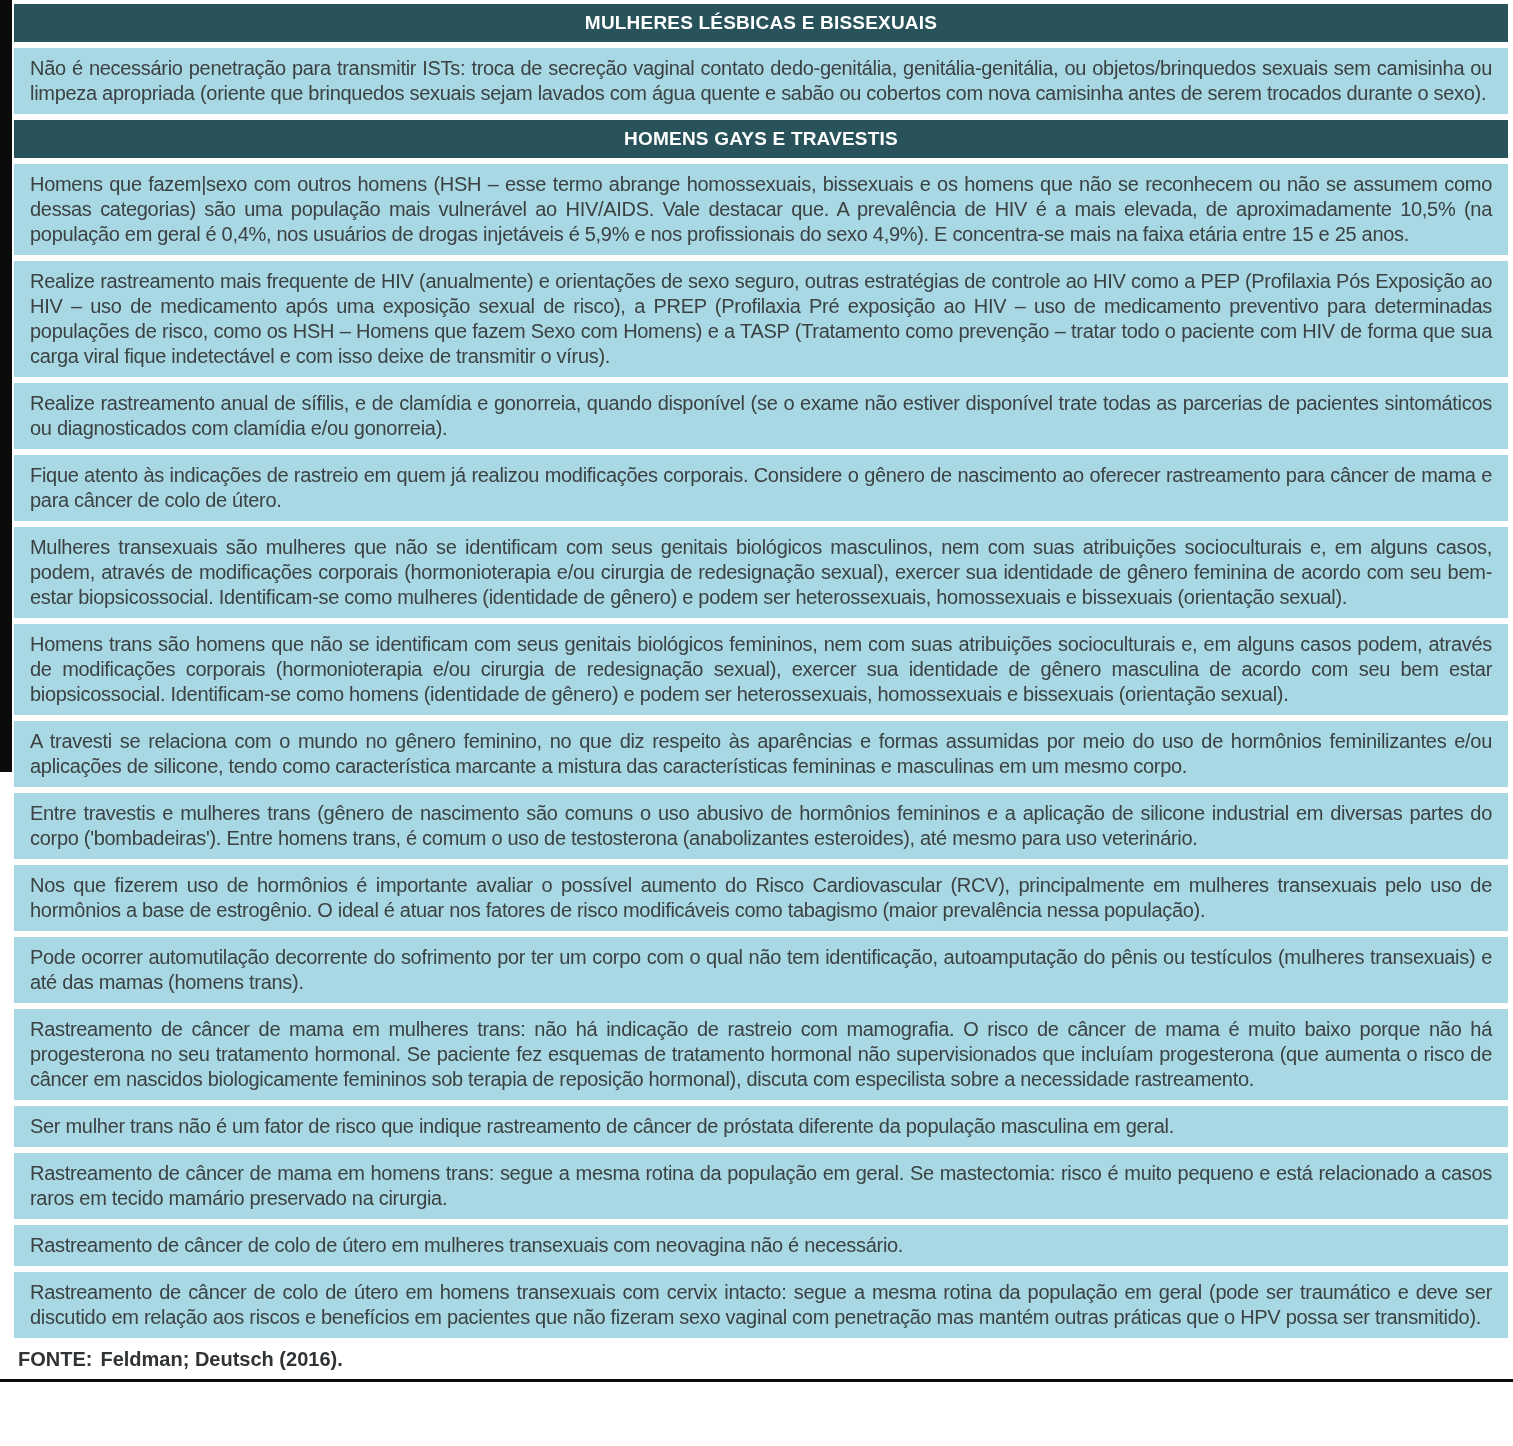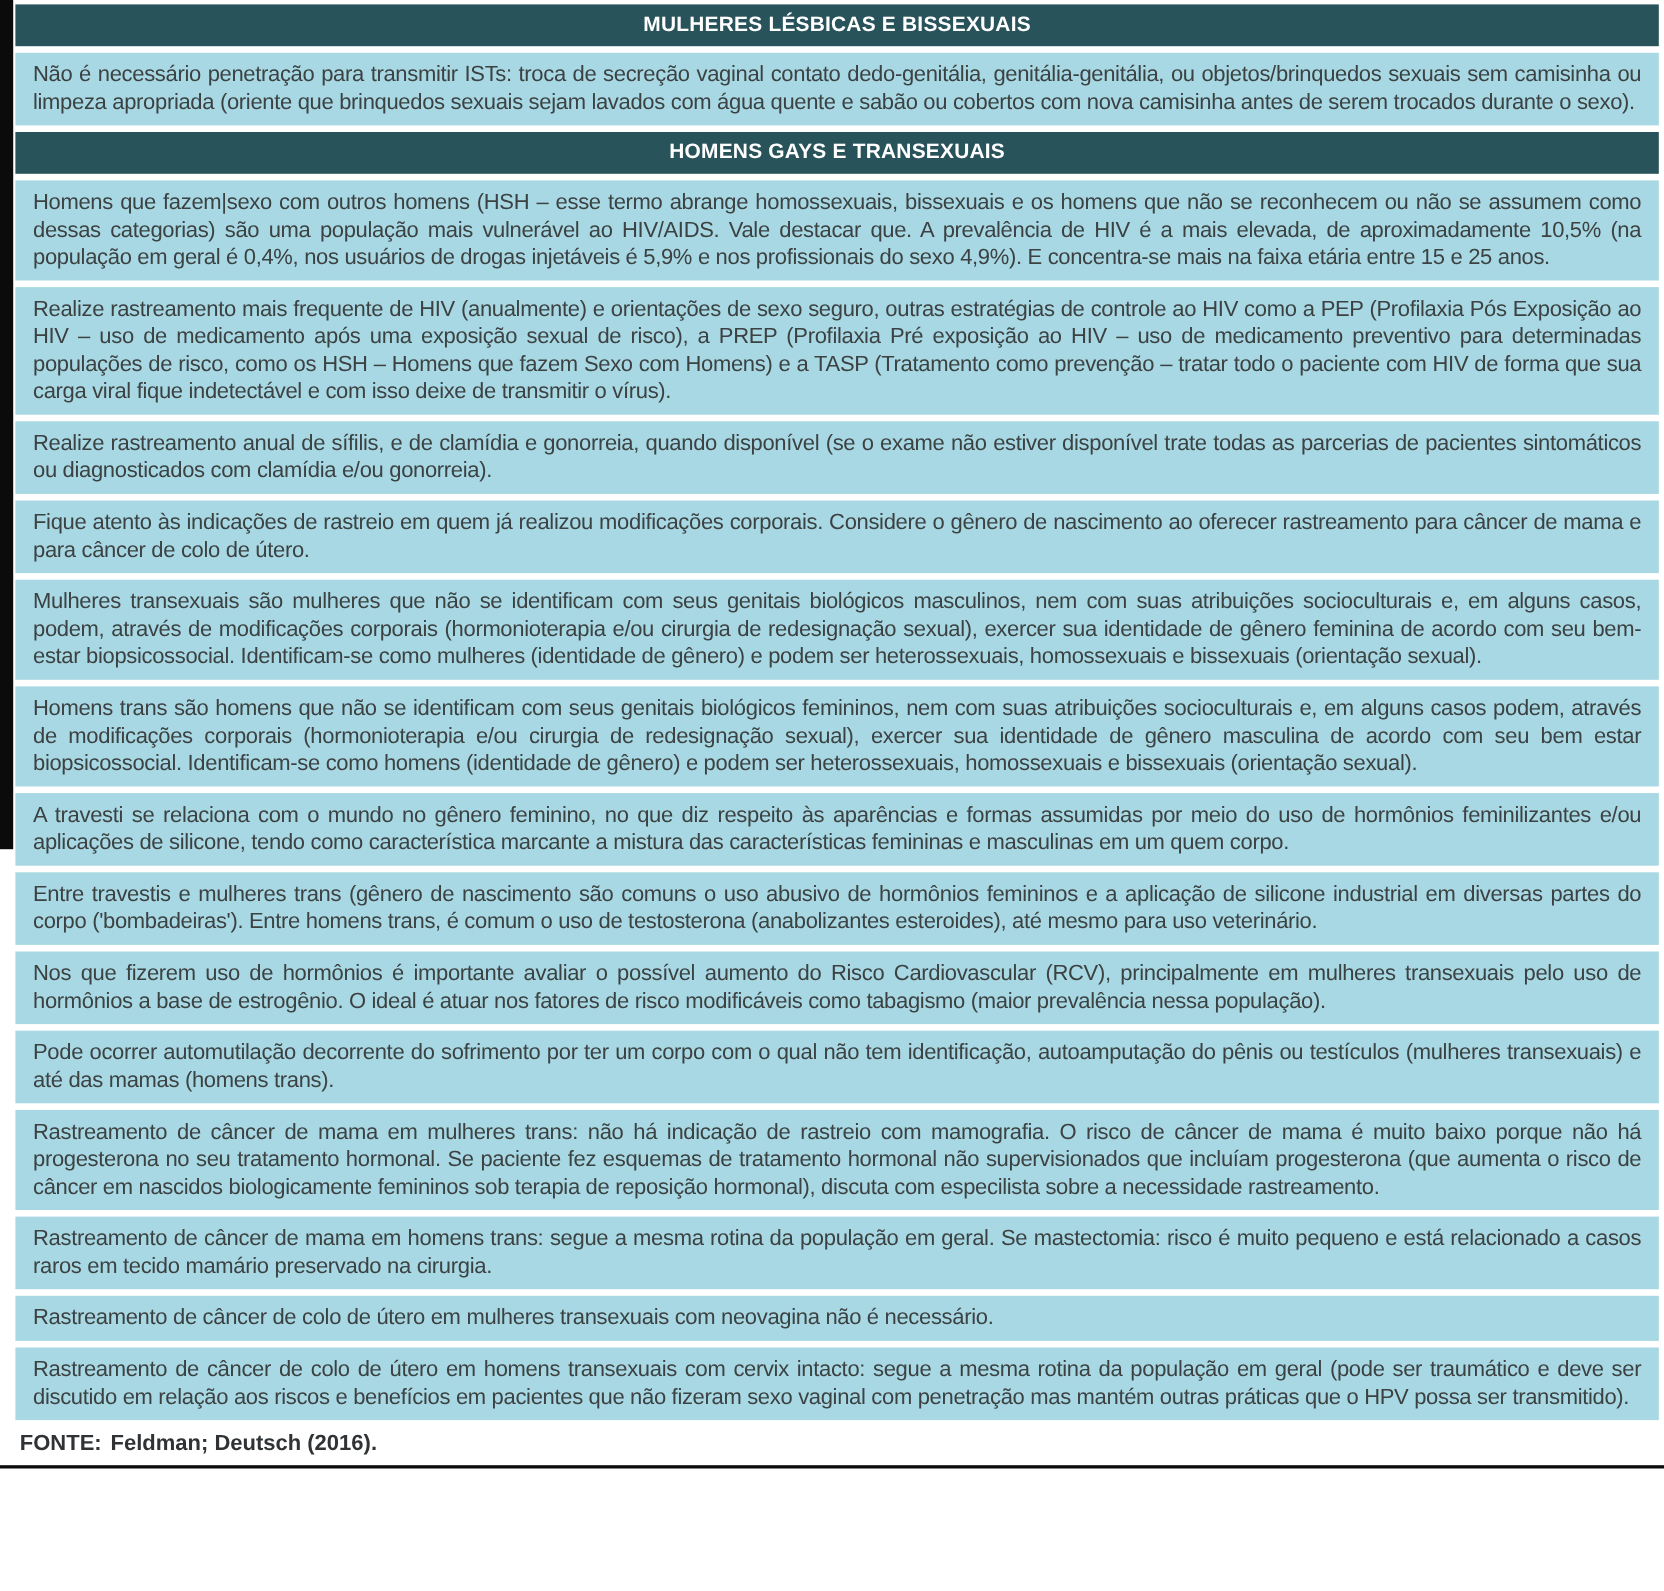--- a/index.html
+++ b/index.html
@@ -74,32 +74,33 @@
 </style>
 </head>
 <body>
 
 <div class="page">
   <div class="left-strip"></div>
 
   <div class="table" id="sections">
       <div class="hdr">MULHERES LÉSBICAS E BISSEXUAIS</div>
       <div class="row">Não é necessário penetração para transmitir ISTs: troca de secreção vaginal contato dedo-genitália, genitália-genitália, ou objetos/brinquedos sexuais sem camisinha ou limpeza apropriada (oriente que brinquedos sexuais sejam lavados com água quente e sabão ou cobertos com nova camisinha antes de serem trocados durante o sexo).</div>
-      <div class="hdr">HOMENS GAYS E TRANSEXUAIS</div>
+      <div class="hdr">HOMENS GAYS E TRAVESTIS</div>
       <div class="row">Homens que fazem|sexo com outros homens (HSH – esse termo abrange homossexuais, bissexuais e os homens que não se reconhecem ou não se assumem como dessas categorias) são uma população mais vulnerável ao HIV/AIDS. Vale destacar que. A prevalência de HIV é a mais elevada, de aproximadamente 10,5% (na população em geral é 0,4%, nos usuários de drogas injetáveis é 5,9% e nos profissionais do sexo 4,9%). E concentra-se mais na faixa etária entre 15 e 25 anos.</div>
       <div class="row">Realize rastreamento mais frequente de HIV (anualmente) e orientações de sexo seguro, outras estratégias de controle ao HIV como a PEP (Profilaxia Pós Exposição ao HIV – uso de medicamento após uma exposição sexual de risco), a PREP (Profilaxia Pré exposição ao HIV – uso de medicamento preventivo para determinadas populações de risco, como os HSH – Homens que fazem Sexo com Homens) e a TASP (Tratamento como prevenção – tratar todo o paciente com HIV de forma que sua carga viral fique indetectável e com isso deixe de transmitir o vírus).</div>
       <div class="row">Realize rastreamento anual de sífilis, e de clamídia e gonorreia, quando disponível (se o exame não estiver disponível trate todas as parcerias de pacientes sintomáticos ou diagnosticados com clamídia e/ou gonorreia).</div>
       <div class="row">Fique atento às indicações de rastreio em quem já realizou modificações corporais. Considere o gênero de nascimento ao oferecer rastreamento para câncer de mama e para câncer de colo de útero.</div>
       <div class="row">Mulheres transexuais são mulheres que não se identificam com seus genitais biológicos masculinos, nem com suas atribuições socioculturais e, em alguns casos, podem, através de modificações corporais (hormonioterapia e/ou cirurgia de redesignação sexual), exercer sua identidade de gênero feminina de acordo com seu bem-estar biopsicossocial. Identificam-se como mulheres (identidade de gênero) e podem ser heterossexuais, homossexuais e bissexuais (orientação sexual).</div>
       <div class="row">Homens trans são homens que não se identificam com seus genitais biológicos femininos, nem com suas atribuições socioculturais e, em alguns casos podem, através de modificações corporais (hormonioterapia e/ou cirurgia de redesignação sexual), exercer sua identidade de gênero masculina de acordo com seu bem estar biopsicossocial. Identificam-se como homens (identidade de gênero) e podem ser heterossexuais, homossexuais e bissexuais (orientação sexual).</div>
-      <div class="row">A travesti se relaciona com o mundo no gênero feminino, no que diz respeito às aparências e formas assumidas por meio do uso de hormônios feminilizantes e/ou aplicações de silicone, tendo como característica marcante a mistura das características femininas e masculinas em um quem corpo.</div>
+      <div class="row">A travesti se relaciona com o mundo no gênero feminino, no que diz respeito às aparências e formas assumidas por meio do uso de hormônios feminilizantes e/ou aplicações de silicone, tendo como característica marcante a mistura das características femininas e masculinas em um mesmo corpo.</div>
       <div class="row">Entre travestis e mulheres trans (gênero de nascimento são comuns o uso abusivo de hormônios femininos e a aplicação de silicone industrial em diversas partes do corpo ('bombadeiras'). Entre homens trans, é comum o uso de testosterona (anabolizantes esteroides), até mesmo para uso veterinário.</div>
       <div class="row">Nos que fizerem uso de hormônios é importante avaliar o possível aumento do Risco Cardiovascular (RCV), principalmente em mulheres transexuais pelo uso de hormônios a base de estrogênio. O ideal é atuar nos fatores de risco modificáveis como tabagismo (maior prevalência nessa população).</div>
       <div class="row">Pode ocorrer automutilação decorrente do sofrimento por ter um corpo com o qual não tem identificação, autoamputação do pênis ou testículos (mulheres transexuais) e até das mamas (homens trans).</div>
       <div class="row">Rastreamento de câncer de mama em mulheres trans: não há indicação de rastreio com mamografia. O risco de câncer de mama é muito baixo porque não há progesterona no seu tratamento hormonal. Se paciente fez esquemas de tratamento hormonal não supervisionados que incluíam progesterona (que aumenta o risco de câncer em nascidos biologicamente femininos sob terapia de reposição hormonal), discuta com especilista sobre a necessidade rastreamento.</div>
+      <div class="row">Ser mulher trans não é um fator de risco que indique rastreamento de câncer de próstata diferente da população masculina em geral.</div>
       <div class="row">Rastreamento de câncer de mama em homens trans: segue a mesma rotina da população em geral. Se mastectomia: risco é muito pequeno e está relacionado a casos raros em tecido mamário preservado na cirurgia.</div>
       <div class="row">Rastreamento de câncer de colo de útero em mulheres transexuais com neovagina não é necessário.</div>
       <div class="row">Rastreamento de câncer de colo de útero em homens transexuais com cervix intacto: segue a mesma rotina da população em geral (pode ser traumático e deve ser discutido em relação aos riscos e benefícios em pacientes que não fizeram sexo vaginal com penetração mas mantém outras práticas que o HPV possa ser transmitido).</div>
     </div>
 
   <div class="source">
     <span class="source-label">FONTE:</span><span class="source-text">Feldman; Deutsch (2016).</span>
   </div>
 
   <div class="bottom-rule"></div>

